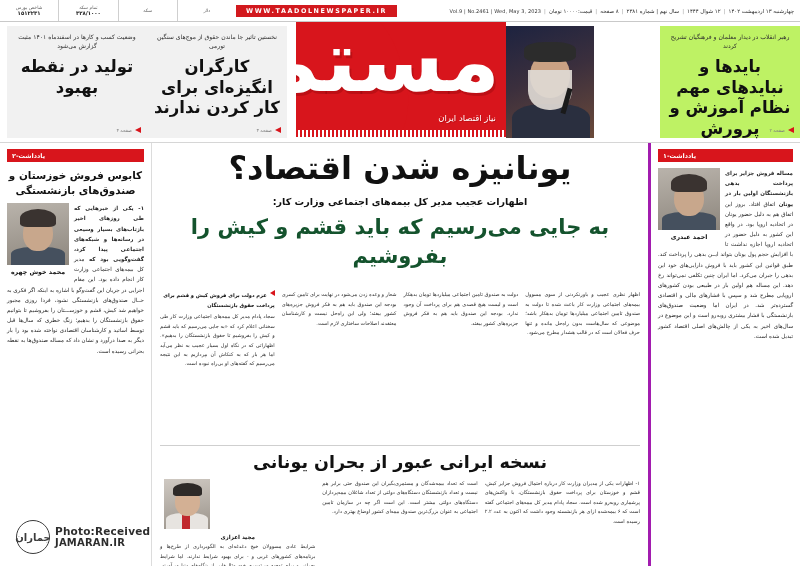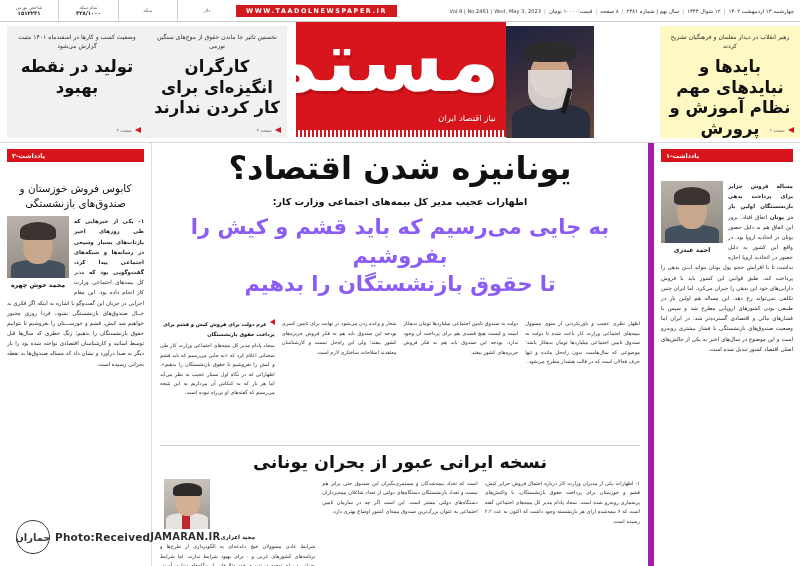--- a/index.html
+++ b/index.html
@@ -87,21 +87,21 @@
 
   
   .teaser{
     position:absolute;top:4px;
     width:140px;height:112px;
     padding:4px 5px 0 5px;
     box-sizing:border-box;
     direction:rtl;text-align:center;
     background:#f1f1f1;
   }
-  .teaser.white{background:#fef9c3;}
+  .teaser.white{background:#bef264;}
   .t-kicker{
     font-size:6.1px;line-height:1.55;color:#2f2f2f;
     margin:2px 0 6px 0;
   }
   .t-title{
     font-size:16.5px;font-weight:bold;line-height:1.25;color:#111;
     letter-spacing:-.3px;
   }
   .t-more{
     position:absolute;bottom:5px;right:6px;
@@ -146,30 +146,30 @@
   
   .body-grid{
     position:relative;width:800px;height:424px;
     display:flex;direction:rtl;box-sizing:border-box;
     border-top:1px solid #d6d6d6;
   }
   .col-note{
     width:152px;flex:0 0 152px;
     padding:6px 7px;box-sizing:border-box;
     direction:rtl;
-    border-left:6px solid #a21caf;
+    border-left:3px solid #a21caf;
   }
   .col-note.left{border-left:none;border-right:1px solid #dcdcdc;}
   .note-head{
     background:#d8151c;color:#fff;font-size:6.4px;font-weight:bold;
     text-align:left;padding:2.5px 5px;letter-spacing:.3px;
-    margin-bottom:19px;
+    margin-bottom:6px;
   }
   .note-title{
-    font-size:10.4px;font-weight:normal;line-height:1.45;text-align:center;
+    font-size:10.4px;font-weight:bold;line-height:1.45;text-align:center;
     color:#111;margin-bottom:5px;
   }
   .note-figure{
     float:left;width:62px;margin:0 5px 3px 0;
   }
   .note-photo{
     width:62px;height:62px;
     background:linear-gradient(170deg,#b9b3ab 0%,#8d867d 100%);
     position:relative;overflow:hidden;
   }
@@ -204,21 +204,21 @@
     margin:4px 0 6px 0;letter-spacing:-.2px;
   }
   .lead-title{
     text-align:center;font-size:32px;font-weight:bold;color:#111;
     line-height:1.08;letter-spacing:-2px;margin:2px 0 10px 0;
   }
   .sub-kicker{
     text-align:center;font-size:9.6px;font-weight:bold;color:#111;margin:10px 0 6px 0;
   }
   .sub-title{
-    text-align:center;font-size:21px;font-weight:bold;color:#8b5cf6;
+    text-align:center;font-size:21px;font-weight:bold;color:#14532d;
     line-height:1.38;letter-spacing:-.6px;margin-bottom:20px;
   }
   .lead-rule{height:1px;background:#cfcfcf;margin:6px 0 6px 0;}
 
   .four-cols{
     display:flex;direction:rtl;gap:7px;font-size:5.1px;line-height:1.85;
     text-align:justify;color:#2a2a2a;
   }
   .four-cols .c{flex:1 1 0;}
   .bullet-head{
@@ -263,21 +263,21 @@
     display:flex;align-items:center;gap:5px;direction:ltr;z-index:8;
     opacity:.92;
   }
   .wm-seal{
     width:32px;height:32px;border-radius:50%;
     border:1.4px solid #2b2b2b;
     display:flex;align-items:center;justify-content:center;
     font-size:10px;color:#2b2b2b;font-weight:bold;background:rgba(255,255,255,.55);
     direction:rtl;
   }
-  .wm-text{display:flex;line-height:1.18;}
+  .wm-text{display:flex;flex-direction:column;line-height:1.18;}
   .wm-l1{font-size:10.5px;font-weight:bold;color:#1b1b1b;letter-spacing:.2px;}
   .wm-l2{font-size:10px;font-weight:bold;color:#1b1b1b;letter-spacing:.2px;}
 </style>
 </head>
 <body>
 
 <div class="page">
 
   <div class="topstrip">
     <div class="ts-left">
@@ -380,21 +380,20 @@
         <span>اتفاق افتاد. بروز این اتفاق هم به دلیل حضور یونان در اتحادیه اروپا بود. در واقع این کشور به دلیل حضور در اتحادیه اروپا اجازه نداشت تا با افزایش حجم پول یونان بتواند ایــن بدهی را پرداخت کند. طبق قوانین این کشور باید با فروش دارایی‌های خود این بدهی را جبران می‌کرد. اما ایران چنین تکلفی نمی‌تواند رخ دهد. این مساله هم اولین بار در طبیعی بودن کشورهای اروپایی مطرح شد و سپس با فشارهای مالی و اقتصادی گسترده‌تر شد. در ایران اما وضعیت صندوق‌های بازنشستگی با فشار بیشتری روبه‌رو است و این موضوع در سال‌های اخیر به یکی از چالش‌های اصلی اقتصاد کشور تبدیل شده است.</span>
       </div>
     </div>
 
     <div class="col-center">
       <div class="lead-title">یونانیزه شدن اقتصاد؟</div>
 
       <div class="sub-kicker">اظهارات عجیب مدیر کل بیمه‌های اجتماعی وزارت کار:</div>
       <div class="sub-title">
         <div>به جایی می‌رسیم که باید قشم و کیش را بفروشیم</div>
-        <div>تا حقوق بازنشستگان را بدهیم</div>
       </div>
 
       <div class="four-cols">
         <div class="c">
           <span>اظهار نظری عجیب و باورنکردنی از سوی مسوول بیمه‌های اجتماعی وزارت کار باعث شده تا دولت به صندوق تامین اجتماعی میلیاردها تومان بدهکار باشد؛ موضوعی که سال‌هاست بدون راه‌حل مانده و تنها حرف فعالان است که در قالب هشدار مطرح می‌شود.</span>
         </div>
         <div class="c">
           <span>دولت به صندوق تامین اجتماعی میلیاردها تومان بدهکار است و لیست هیچ قصدی هم برای پرداخت آن وجود ندارد. بودجه این صندوق باید هم به فکر فروش جزیره‌های کشور بیفتد.</span>
         </div>
         <div class="c">

